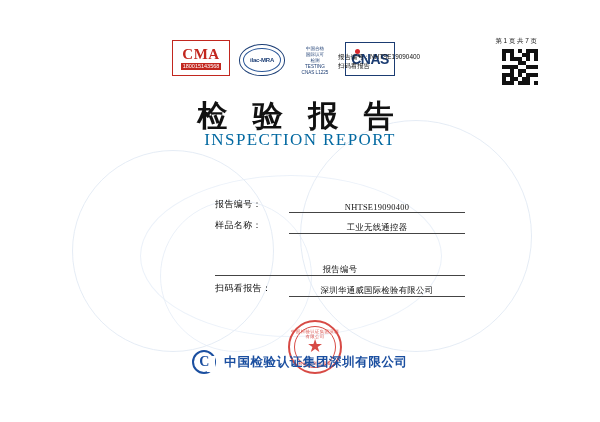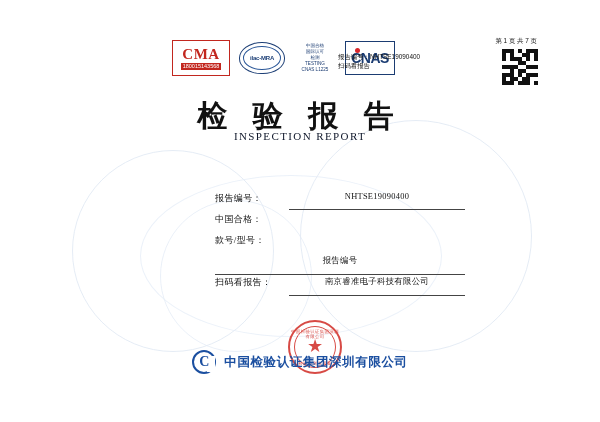--- a/index.html
+++ b/index.html
@@ -42,21 +42,21 @@
   
   .top-band {
     position: absolute;
     left: 0; top: 16px;
     width: 600px; height: 62px;
   }
   .logos {
     position: absolute;
     left: 172px; top: 24px;
     display: flex;
-    align-items: center;
+    align-items: flex-end;
     gap: 9px;
   }
   
   .cma {
     width: 58px; height: 36px;
     border: 1px solid #c2271f;
     box-sizing: border-box;
     display: flex;
     flex-direction: column;
     align-items: center;
@@ -182,54 +182,54 @@
     font-weight: bold;
     font-size: 30px;
     letter-spacing: 9px;
     color: #111;
   }
   .title-en {
     position: absolute;
     left: 0; right: 0; top: 130px;
     text-align: center;
     font-family: "Liberation Serif", serif;
-    font-size: 11px;
+    font-size: 17px;
     letter-spacing: 1.4px;
-    color: #0f172a;
+    color: #0369a1;
   }
 
   
   .fields {
     position: absolute;
     left: 215px; top: 192px;
     width: 250px;
   }
   .field-row {
     display: flex;
-    align-items: flex-start;
+    align-items: flex-end;
     height: 21px;
   }
   .field-label {
     font-family: "Liberation Serif", serif;
     font-size: 9px;
     color: #111;
     width: 74px;
     text-align: left;
     letter-spacing: 0.4px;
     padding-bottom: 2px;
     white-space: nowrap;
   }
   .field-value {
     flex: 1;
     border-bottom: 1px solid #444;
     text-align: center;
     font-family: "Liberation Serif", serif;
     font-size: 8.4px;
     color: #111;
-    padding-bottom: 8px;
+    padding-bottom: 0;
     letter-spacing: 0.3px;
     white-space: nowrap;
   }
 
   
   .seal {
     position: absolute;
     left: 288px; top: 320px;
     width: 54px; height: 54px;
     border-radius: 50%;
@@ -439,34 +439,34 @@
   <div class="title-en">INSPECTION   REPORT</div>
 
   <div class="fields">
 
     <div class="field-row">
       <div class="field-label">报告编号：</div>
       <div class="field-value">NHTSE19090400</div>
     </div>
 
     <div class="field-row">
-      <div class="field-label">中国合格：</div>
+      <div class="field-label">样品名称：</div>
+      <div class="field-value">工业无线通控器</div>
     </div>
 
     <div class="field-row">
-      <div class="field-label">款号/型号：</div>
     </div>
 
     <div class="field-row">
       <div class="field-value">报告编号</div>
     </div>
 
     <div class="field-row">
       <div class="field-label">扫码看报告：</div>
-      <div class="field-value">南京睿准电子科技有限公司</div>
+      <div class="field-value">深圳华通威国际检验有限公司</div>
     </div>
 
   </div>
 
   <div class="seal">
     <div class="seal-text-top">中国检验认证集团深圳有限公司</div>
     <div class="star">★</div>
     <div class="seal-text-bottom">检验检测专用章</div>
   </div>
 

